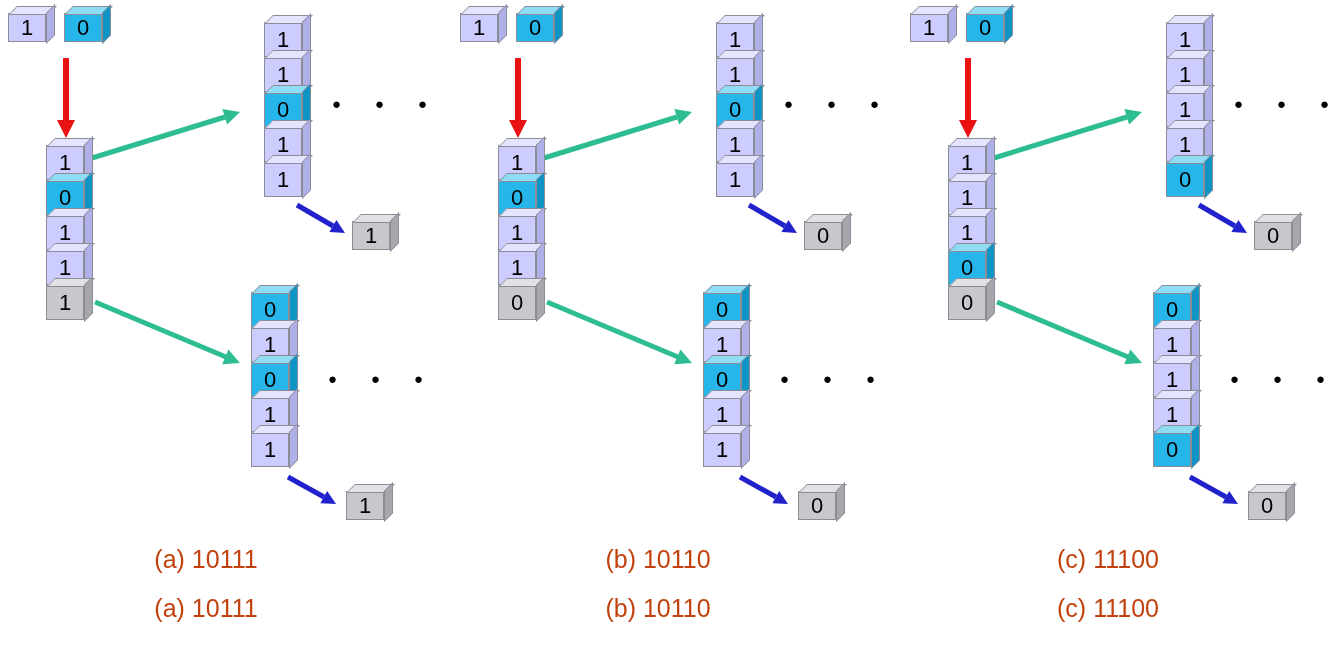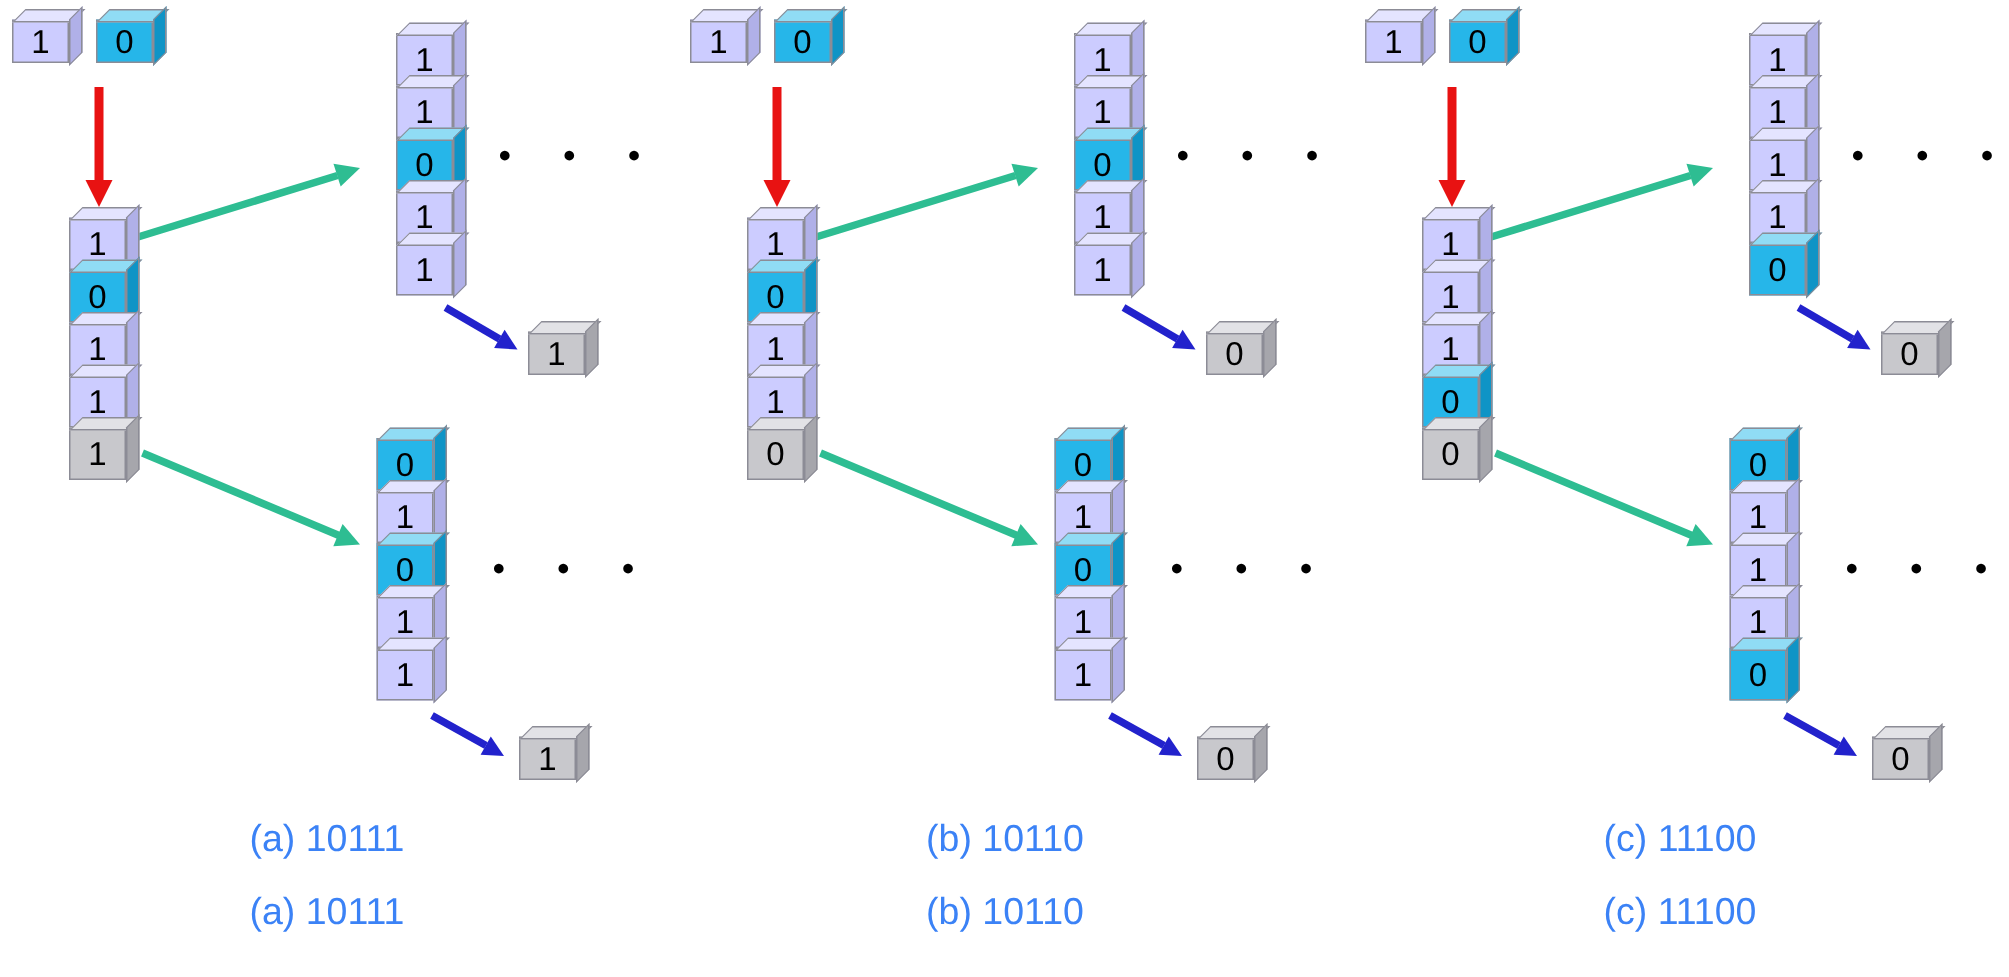--- a/index.html
+++ b/index.html
@@ -34,22 +34,22 @@
   }
   .block[data-color="lavender"] { --face:#ccccff; --top:#e4e4ff; --side:#b0b0e8; }
   .block[data-color="cyan"]     { --face:#26b6e9; --top:#90dcf5; --side:#0f94c6; }
   .block[data-color="gray"]     { --face:#c8c8cc; --top:#e2e2e6; --side:#a6a6ac; }
 
   .ellipsis {
     position:absolute; font-size:15px; letter-spacing:34px;
     line-height:18px; color:#000; white-space:nowrap;
   }
   .caption {
-    position:absolute; left:68px; width:300px; text-align:center;
-    font-size:25px; color:#3b82f6;
+    position:absolute; left:56px; width:300px; text-align:center;
+    font-size:25px; color:#c2410c;
   }
 </style>
 </head>
 <body>
 
 <div id="screen">
 
   <div class="panel" style="left:0px">
     <svg class="arrows" viewBox="0 0 450 540">
       <line x1="66" y1="58" x2="66" y2="124" stroke-width="6" stroke="#e81212"></line>

